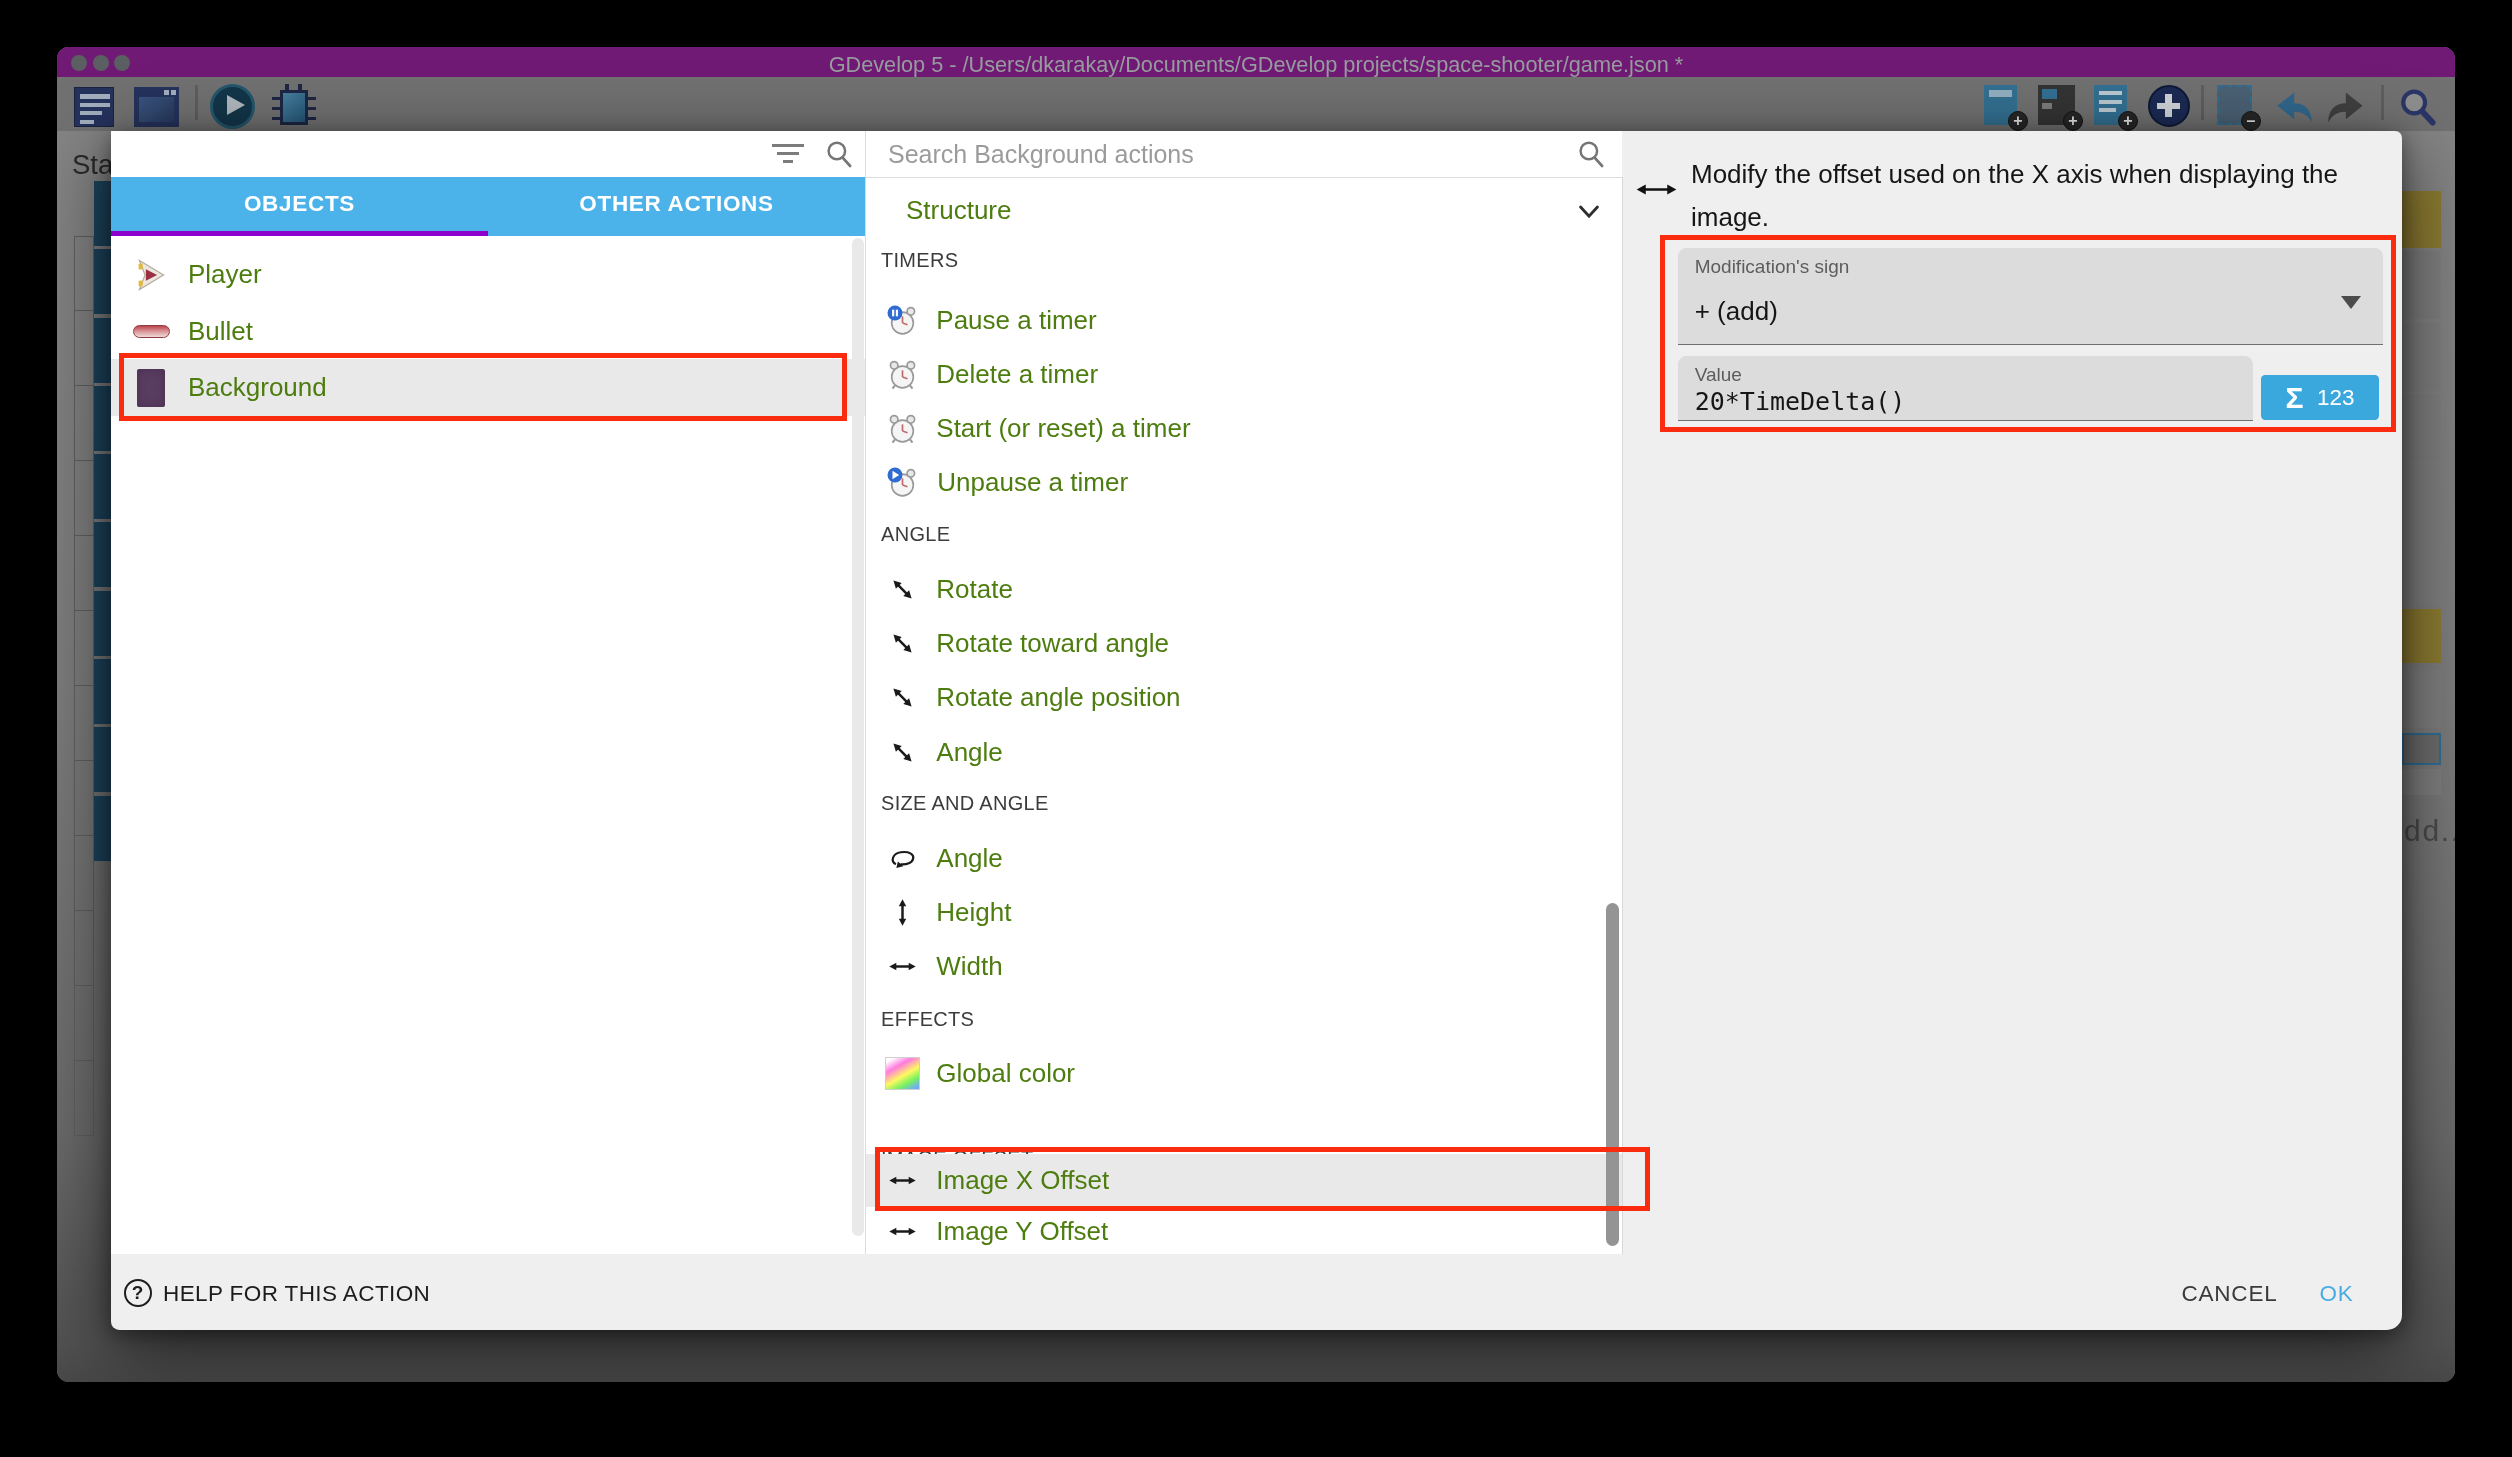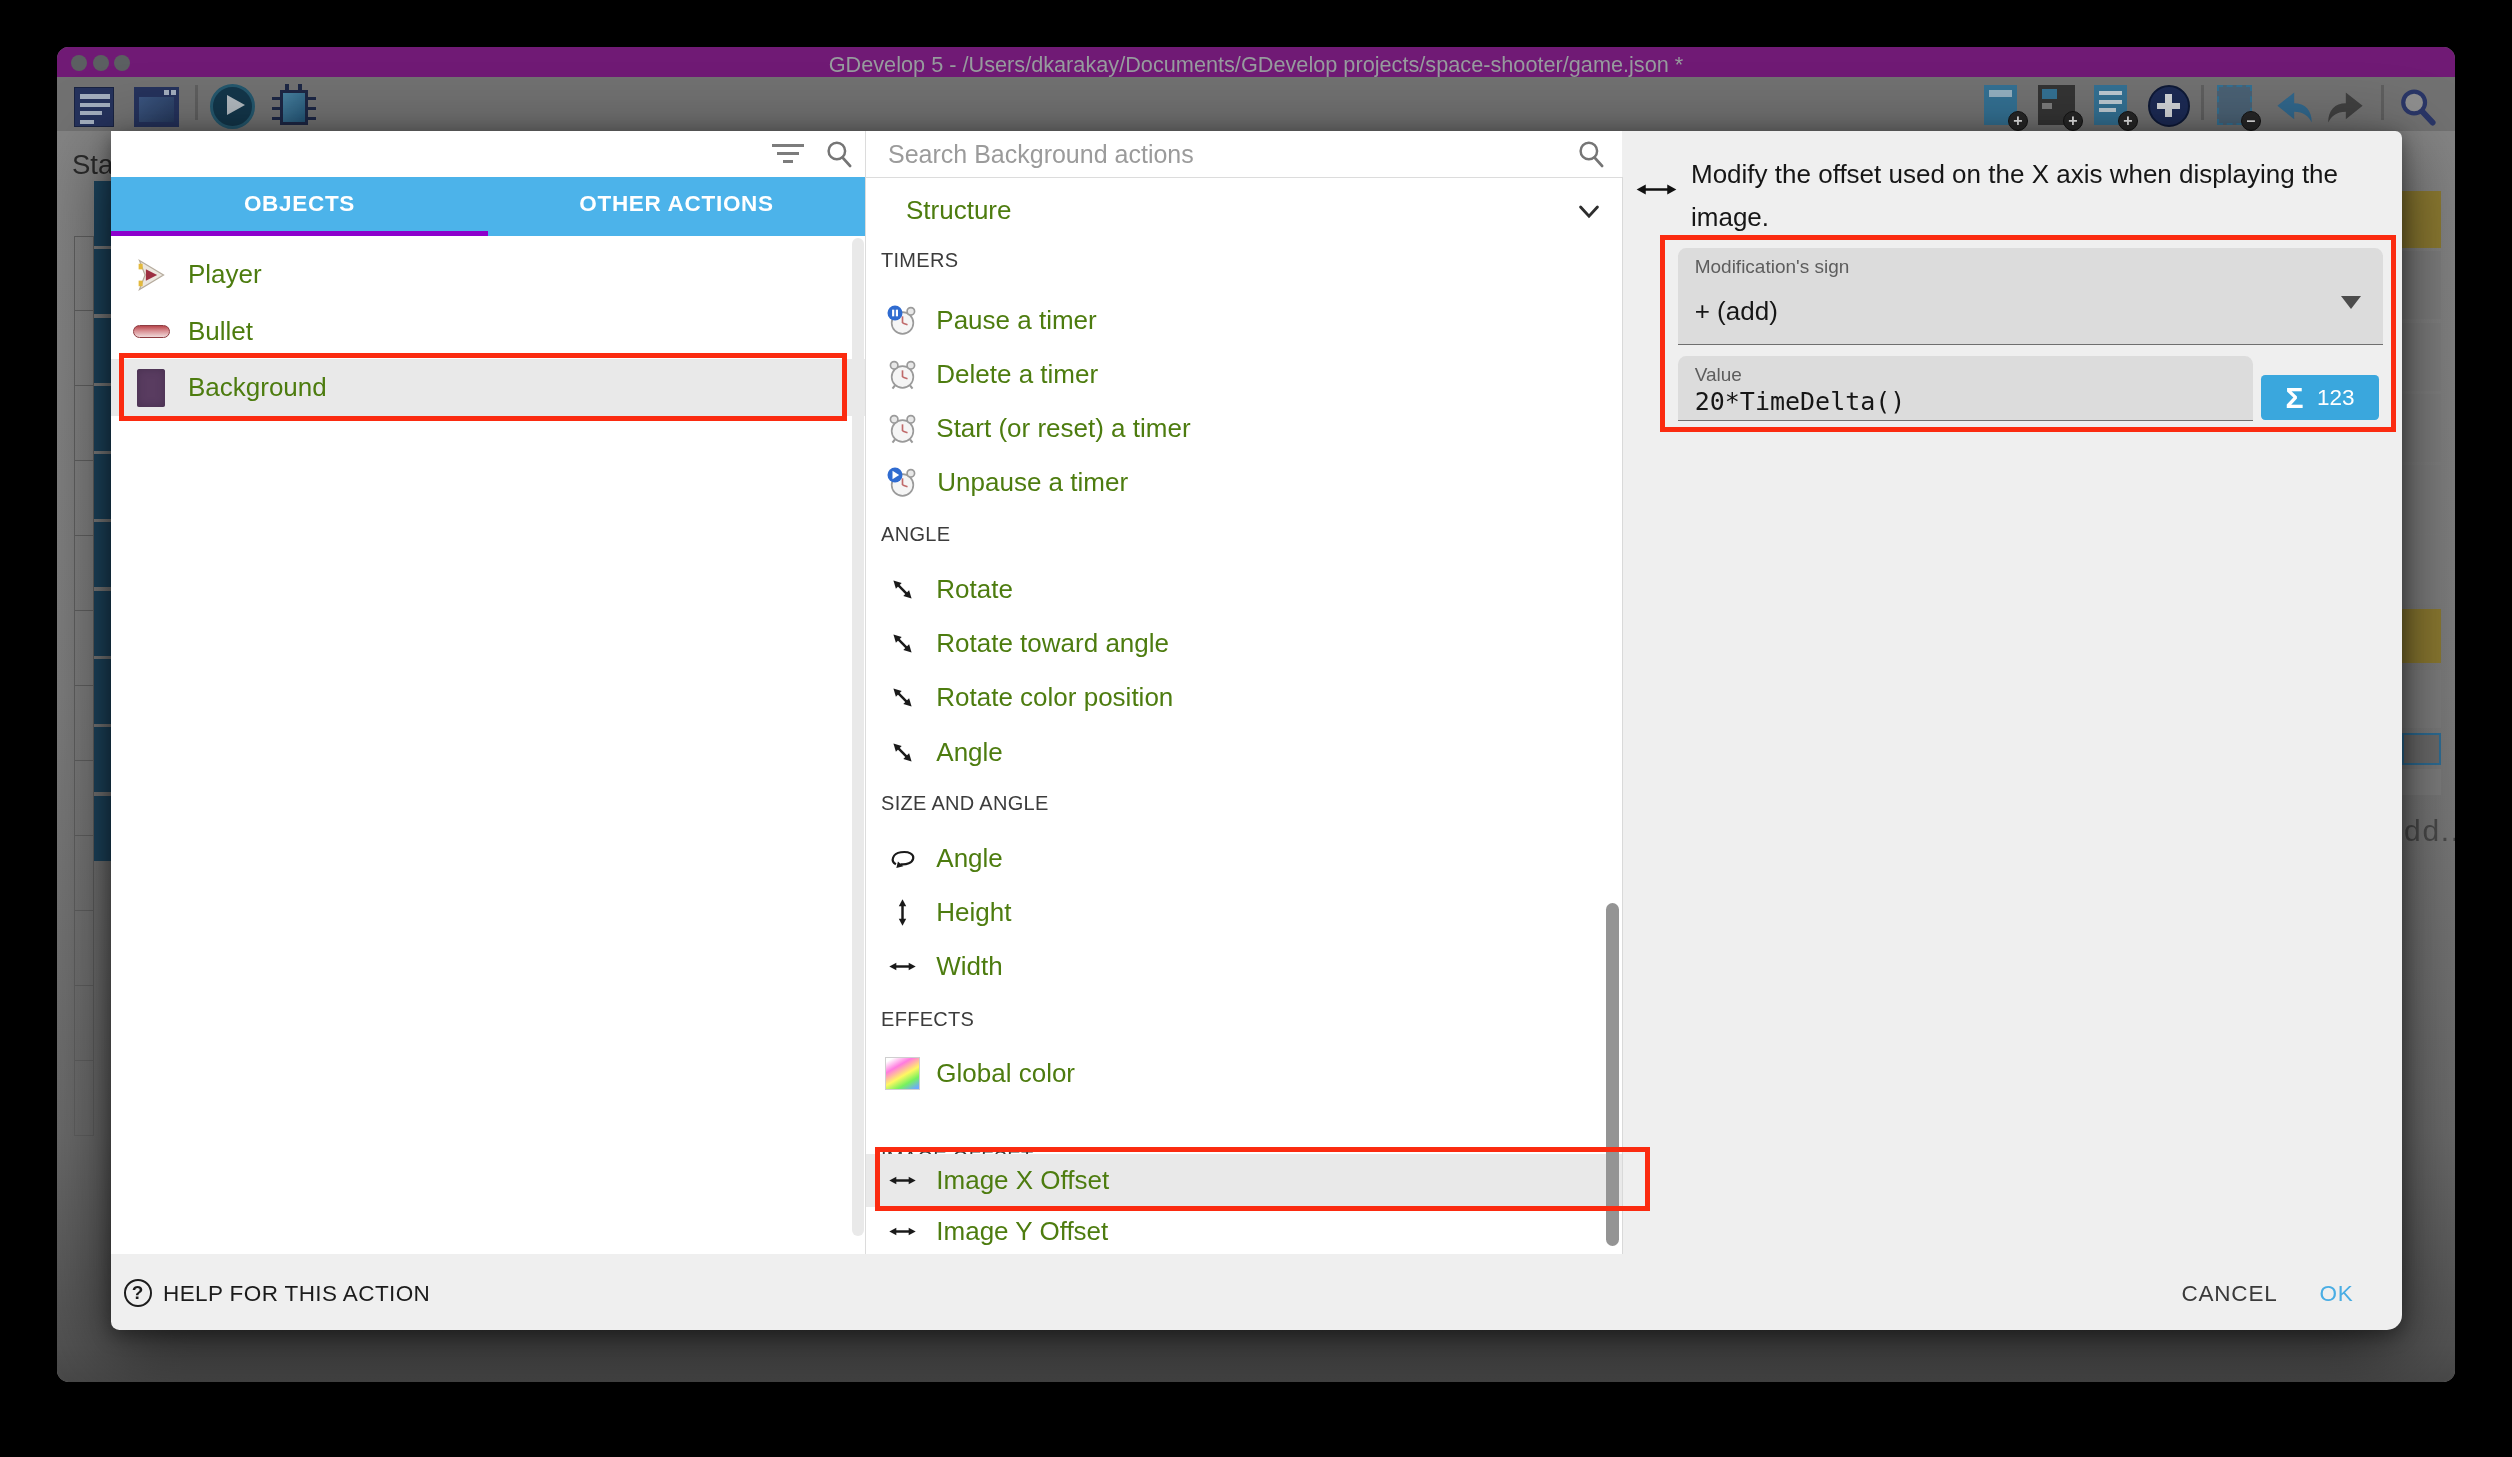--- a/index.html
+++ b/index.html
@@ -350,21 +350,21 @@
       <span class="row-label">Rotate toward angle</span>
     </div>
     <div class="mrow" style="top:540px;">
       <span class="aicon">
         <svg width="33" height="33" viewBox="0 0 40 40">
             <line x1="13" y1="13" x2="27" y2="27" stroke="#1a1a1a" stroke-width="3"></line>
             <path d="M9 9 L19 12 L12 19 Z" fill="#1a1a1a"></path>
             <path d="M31 31 L21 28 L28 21 Z" fill="#1a1a1a"></path>
           </svg>
       </span>
-      <span class="row-label">Rotate color position</span>
+      <span class="row-label">Rotate angle position</span>
     </div>
     <div class="mrow" style="top:595px;">
       <span class="aicon">
         <svg width="33" height="33" viewBox="0 0 40 40">
             <line x1="13" y1="13" x2="27" y2="27" stroke="#1a1a1a" stroke-width="3"></line>
             <path d="M9 9 L19 12 L12 19 Z" fill="#1a1a1a"></path>
             <path d="M31 31 L21 28 L28 21 Z" fill="#1a1a1a"></path>
           </svg>
       </span>
       <span class="row-label">Angle</span>

